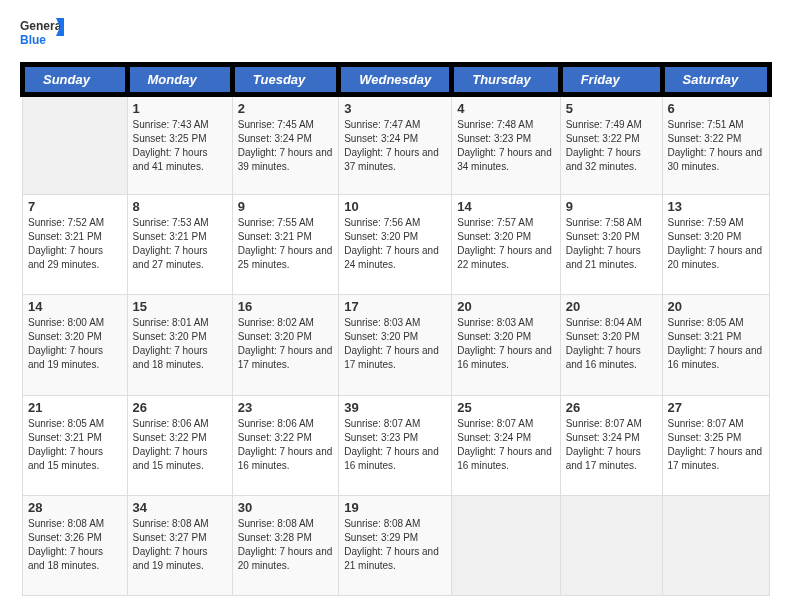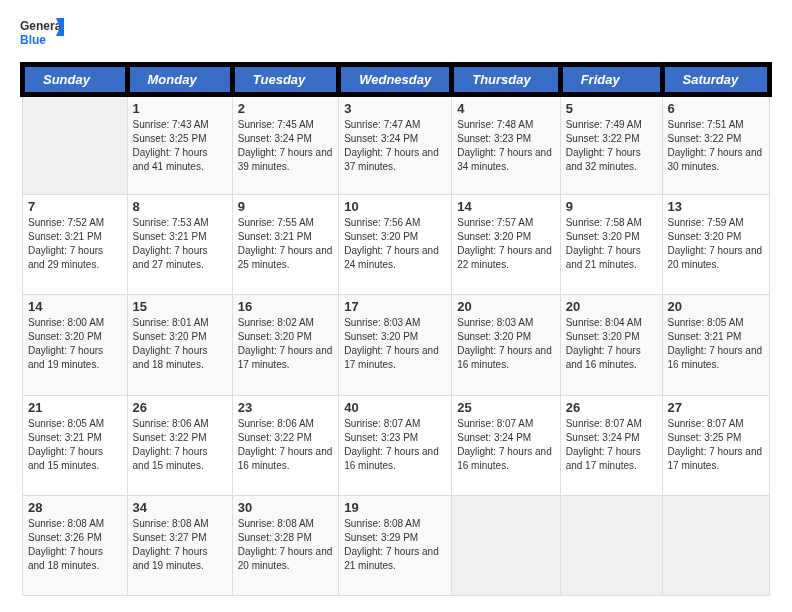--- a/index.html
+++ b/index.html
@@ -213,21 +213,21 @@
           </td>
           <td>
             <span class="day-num">26</span>
             <div class="day-info">Sunrise: 8:06 AM<br>Sunset: 3:22 PM<br>Daylight: 7 hours and 15 minutes.</div>
           </td>
           <td>
             <span class="day-num">23</span>
             <div class="day-info">Sunrise: 8:06 AM<br>Sunset: 3:22 PM<br>Daylight: 7 hours and 16 minutes.</div>
           </td>
           <td>
-            <span class="day-num">40</span>
+            <span class="day-num">39</span>
             <div class="day-info">Sunrise: 8:07 AM<br>Sunset: 3:23 PM<br>Daylight: 7 hours and 16 minutes.</div>
           </td>
           <td>
             <span class="day-num">25</span>
             <div class="day-info">Sunrise: 8:07 AM<br>Sunset: 3:24 PM<br>Daylight: 7 hours and 16 minutes.</div>
           </td>
           <td>
             <span class="day-num">26</span>
             <div class="day-info">Sunrise: 8:07 AM<br>Sunset: 3:24 PM<br>Daylight: 7 hours and 17 minutes.</div>
           </td>

